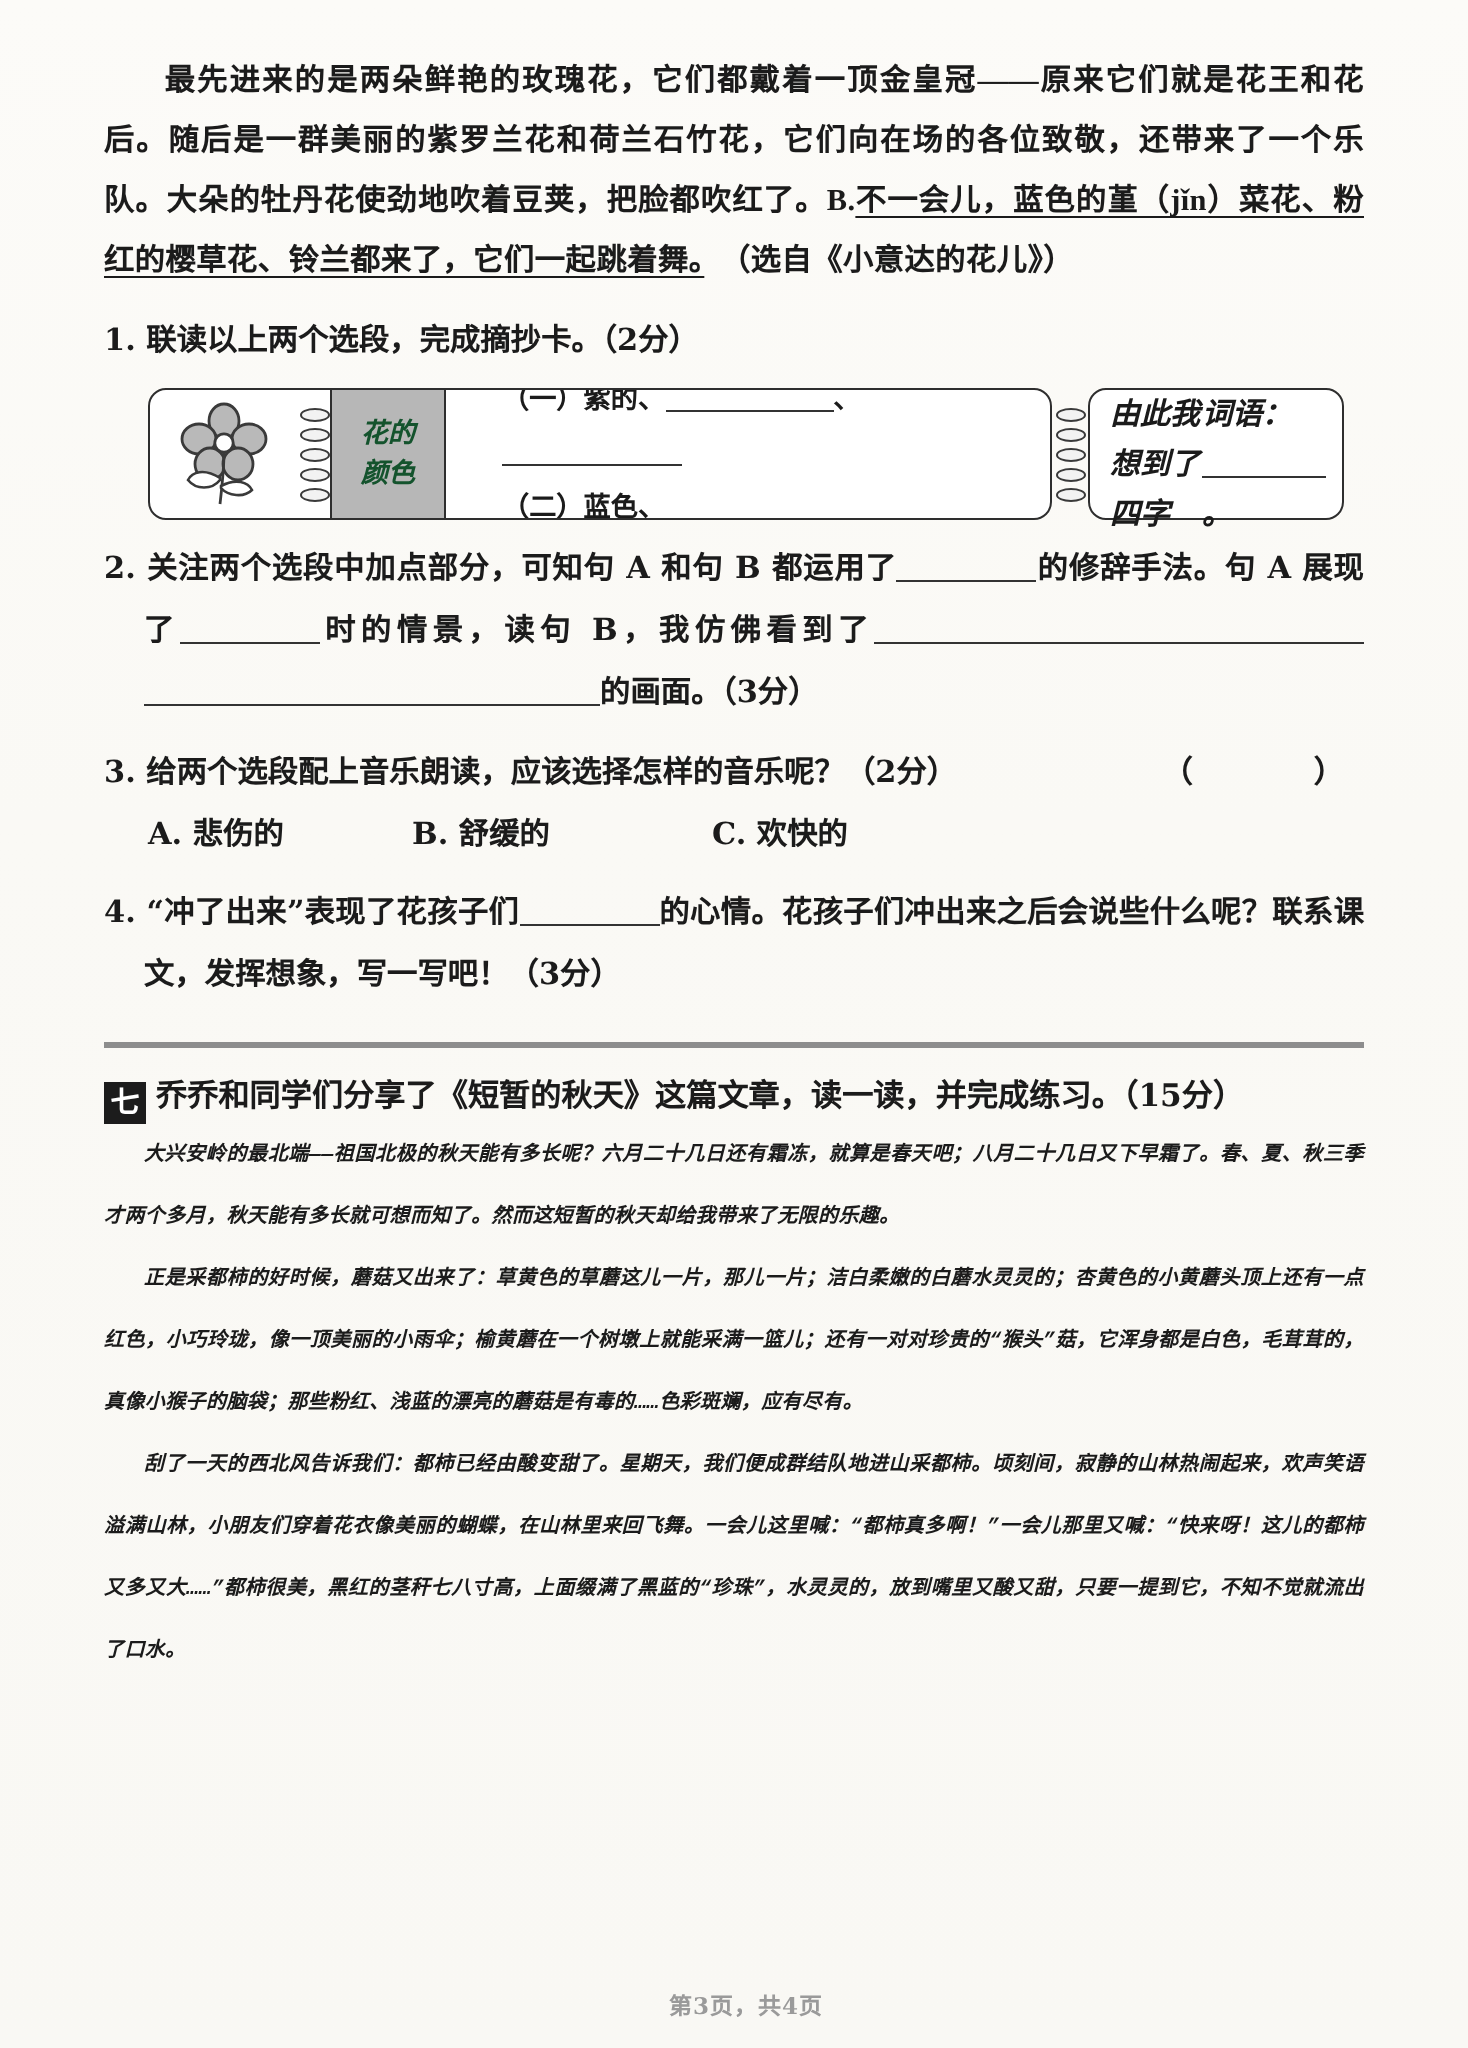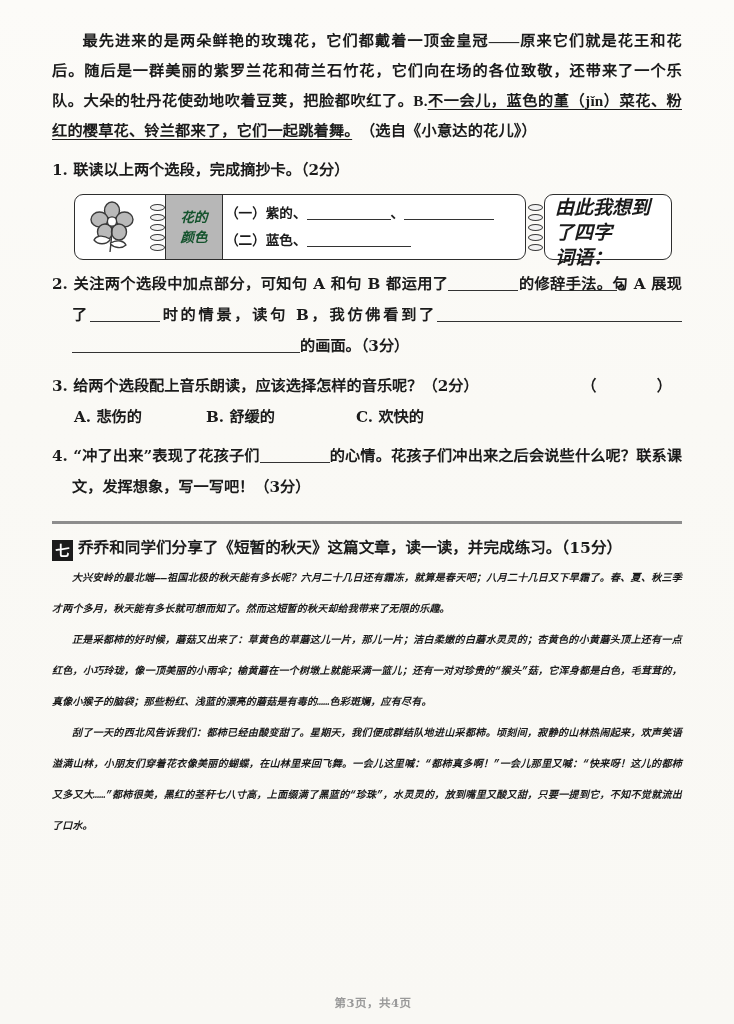--- a/index.html
+++ b/index.html
@@ -158,21 +158,21 @@
     font-weight: 700;
     font-style: italic;
     line-height: 20px;
     color: #14532d;
   }
   .lines-cell {
     flex: 1 1 auto;
     display: flex;
     flex-direction: column;
     justify-content: center;
-    padding: 0 8px 0 2px;
+    padding: 0 8px 0 28px;
     font-size: 13.6px;
     font-weight: 600;
     line-height: 27px;
   }
   .lines-cell .fill { display:inline-block; border-bottom: 1.2px solid #333; height: 0.9em; vertical-align: -2px; }
   .f1 { width: 84px; }
   .f2 { width: 90px; }
   .f3 { width: 104px; }
 
   .rings-mid {
@@ -184,23 +184,23 @@
     align-items: center;
     gap: 3px;
   }
   .card-right {
     border: 1.6px solid #2e2e2e;
     border-radius: 9px;
     background: #fff;
     width: 128px;
     box-sizing: border-box;
     display: flex;
-    flex-direction: column;
+    justify-content: center;
     padding: 0 8px 0 10px;
-    font-size: 19px;
+    font-size: 15px;
     font-weight: 600;
     font-style: italic;
     line-height: 25px;
   }
   .card-right .fill { display:inline-block; width: 62px; border-bottom: 1.2px solid #333; height:0.9em; vertical-align:-2px; }
 
   
   .rule {
     height: 2.5px;
     background: #8d8d8d;

